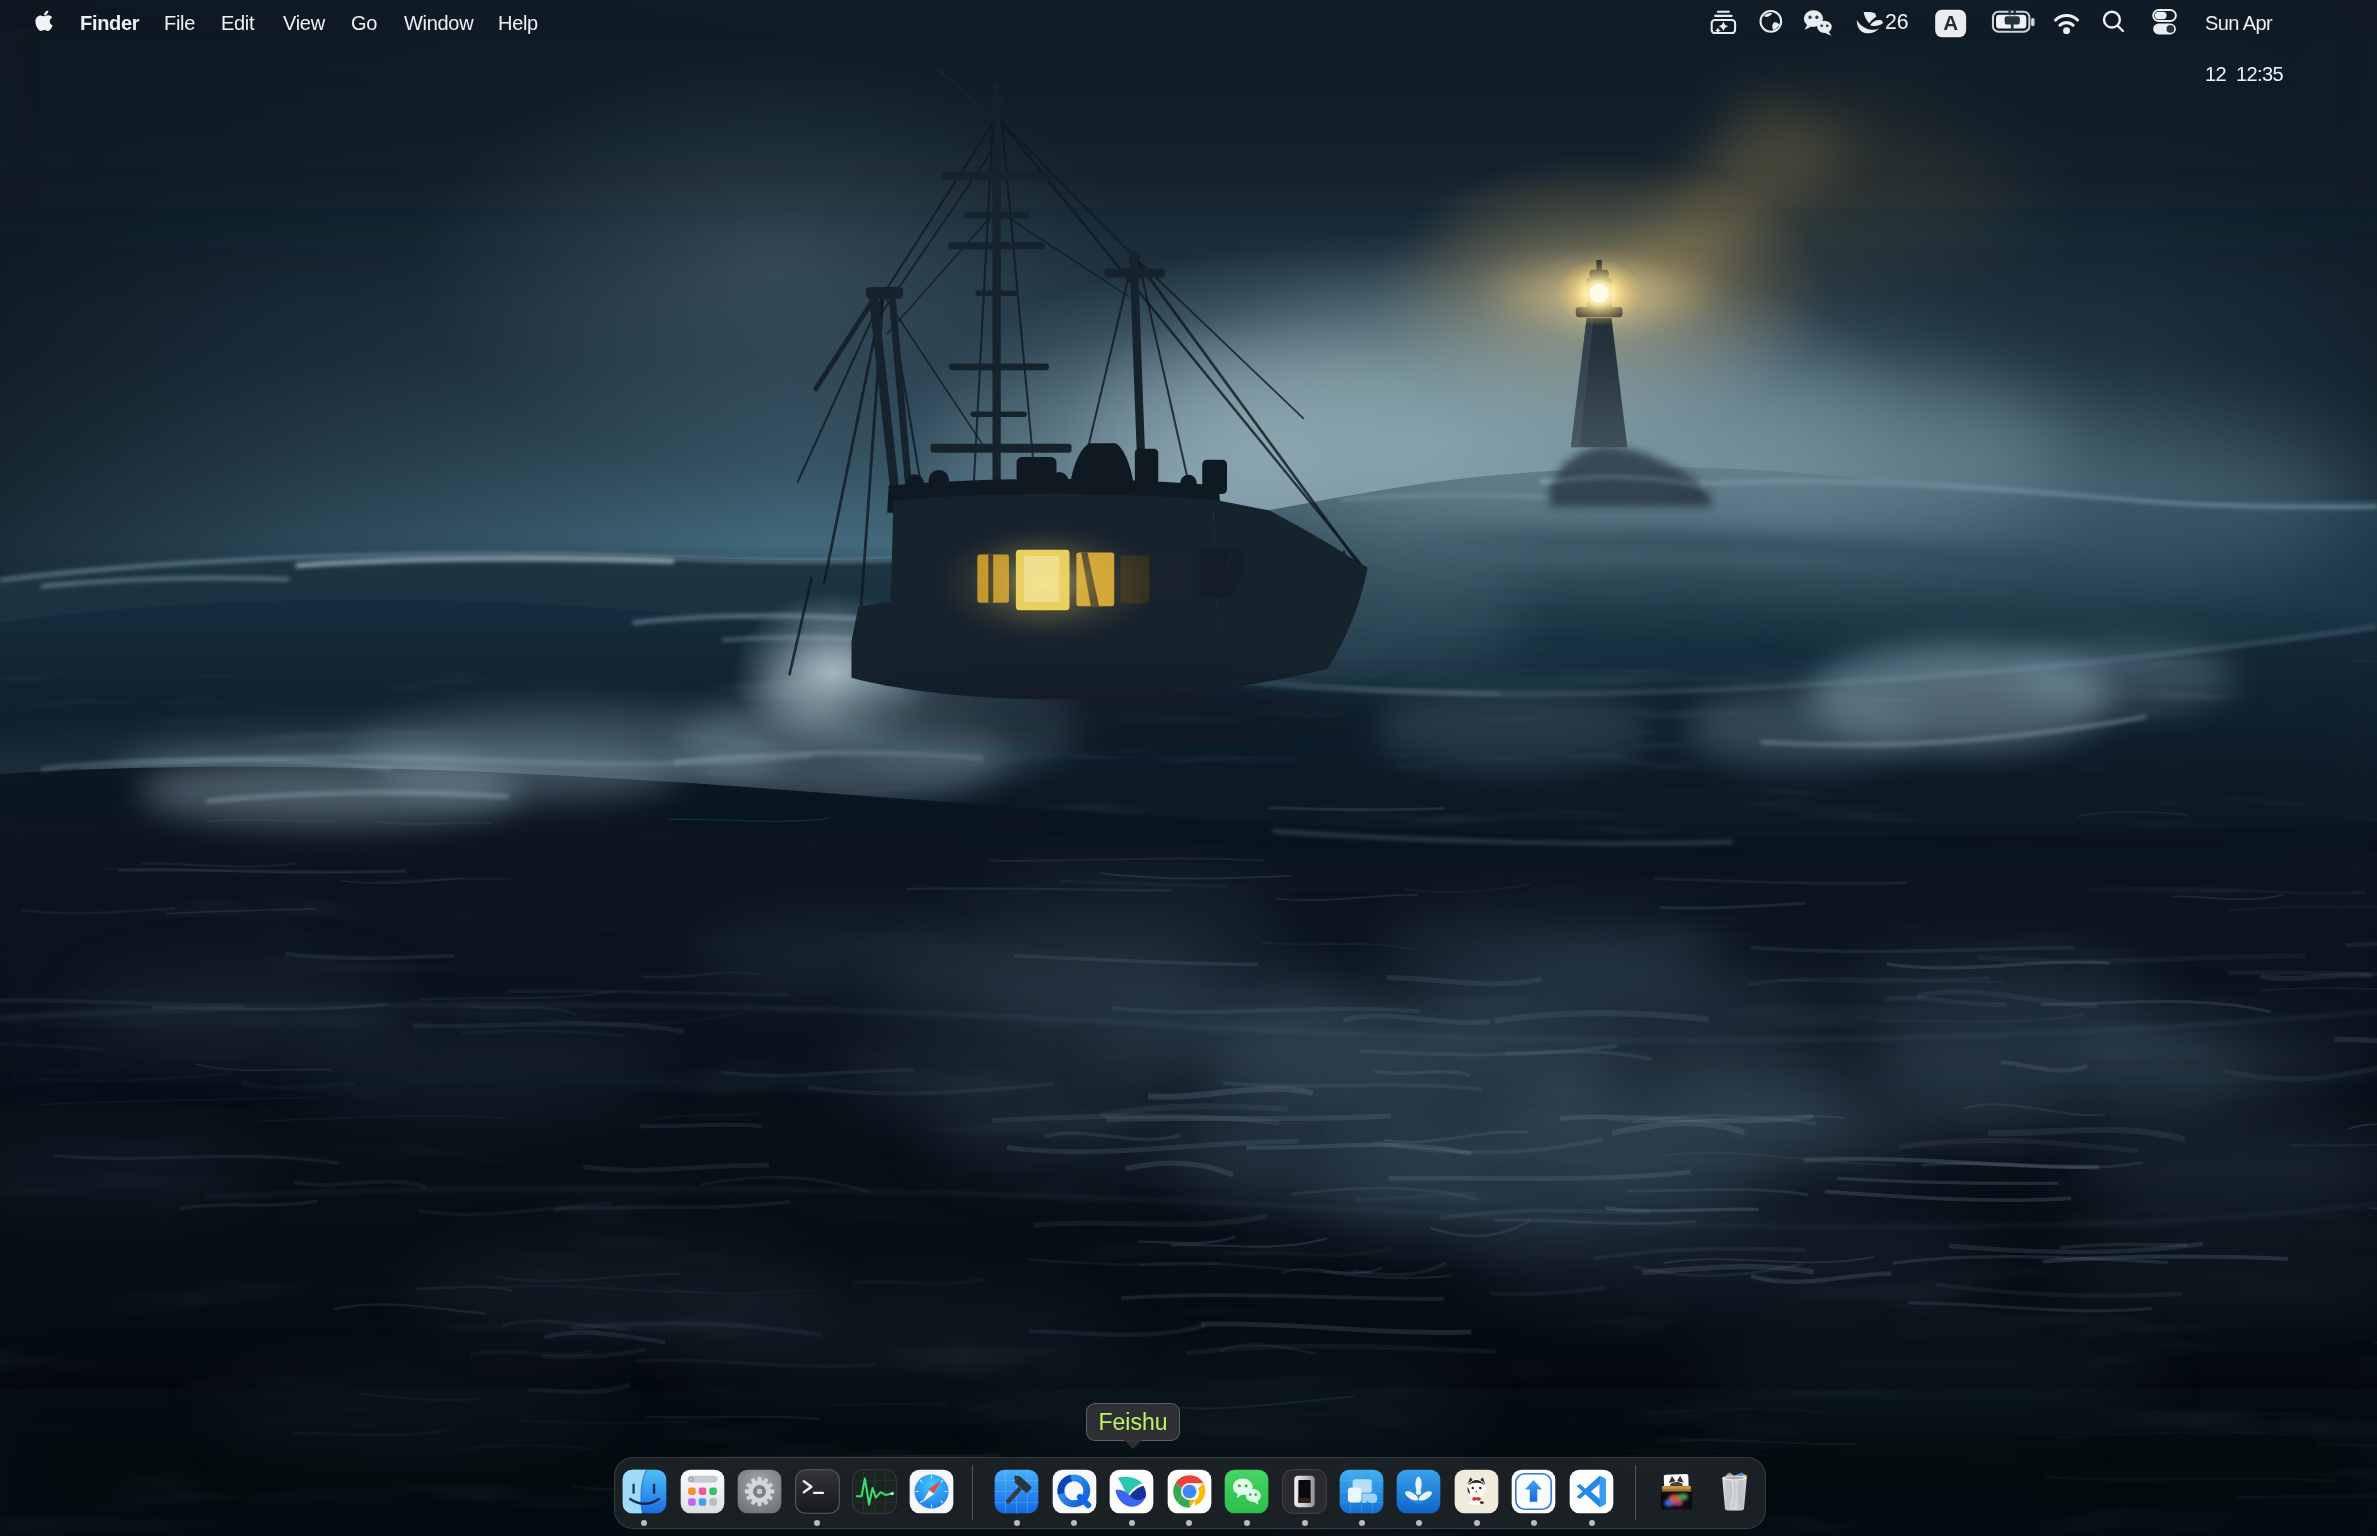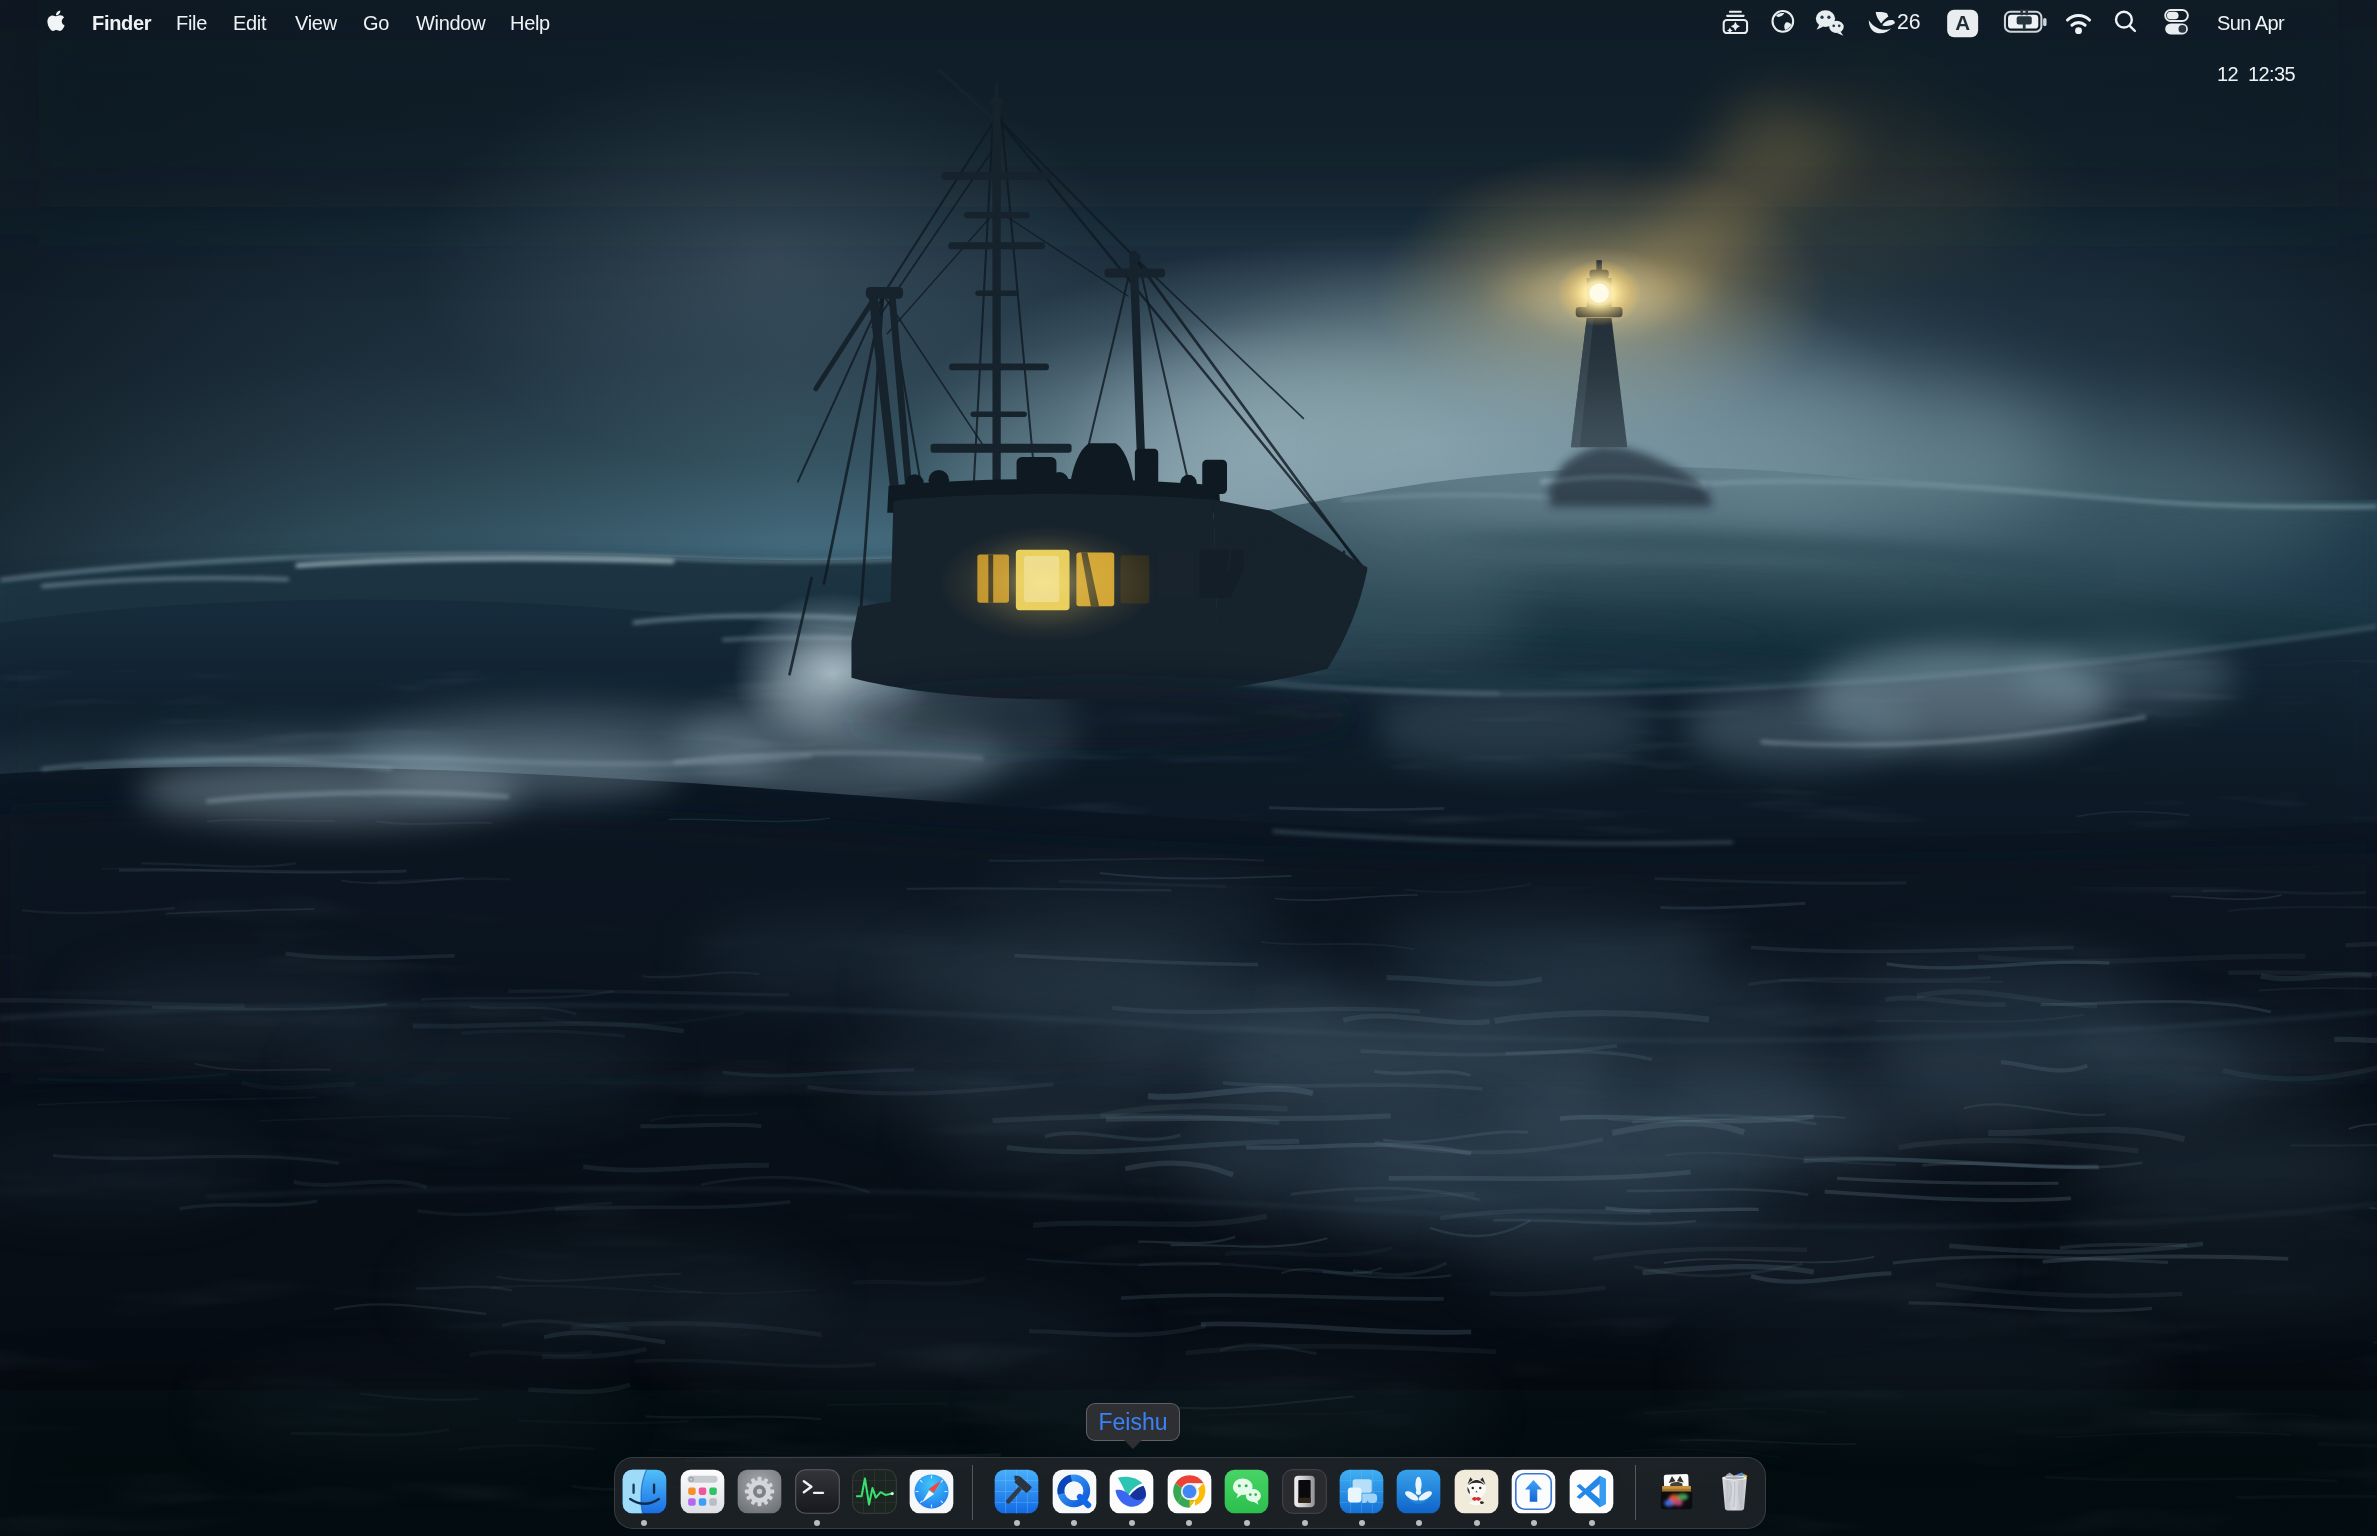--- a/index.html
+++ b/index.html
@@ -1,32 +1,32 @@
 <!DOCTYPE html>
 <html style="font-size:11px"><head>
 <meta charset="utf-8">
 <style>
   html,body{margin:0;padding:0;background:#0a141c;}
   body{width:2377px;height:1537px;overflow:hidden;position:relative;
        font-family:"Liberation Sans",sans-serif;}
   #wall{position:absolute;left:0;top:0;width:2377px;height:1537px;}
   
-  #mbar{position:absolute;left:16px;top:0;width:2066px;height:51px;color:#eef2f5;}
+  #mbar{position:absolute;left:4px;top:0;width:2066px;height:51px;color:#eef2f5;}
   .mi{position:absolute;top:-2.1px;height:51px;line-height:51px;font-size:20px;letter-spacing:-0.3px;}
   
   #dock{position:absolute;left:614px;top:1457px;width:1152px;height:72px;
         background:rgba(35,38,43,0.78);border:1px solid rgba(160,165,175,0.22);
         border-radius:19px;box-sizing:border-box;}
   .dic{position:absolute;top:1469px;width:45px;height:45px;}
   .dot{position:absolute;top:1520px;width:6.2px;height:6.2px;border-radius:50%;
        background:#b9bcc0;}
   .dsep{position:absolute;top:1465px;width:1.4px;height:55px;background:rgba(190,195,200,0.35);}
   #tip{position:absolute;left:1086px;top:1403px;width:92px;height:36px;
        background:rgba(47,49,53,0.97);border:0.7px solid rgba(130,132,136,0.6);border-radius:9px;
-       color:#3b82f6;font-size:23px;text-align:center;line-height:36px;}
+       color:#bef264;font-size:23px;text-align:center;line-height:36px;}
   #tip:after{content:"";position:absolute;left:50%;margin-left:-10.3px;top:35px;
        border-left:10.3px solid transparent;border-right:10.3px solid transparent;
        border-top:10.3px solid rgba(47,49,53,0.97);}
 </style>
 </head>
 <body>
 <svg id="wall" viewBox="0 0 3456 2234">
 <defs>
 <linearGradient id="sky" x1="0" y1="0" x2="0" y2="1">
 <stop offset="0" stop-color="#0e1b26"></stop>

